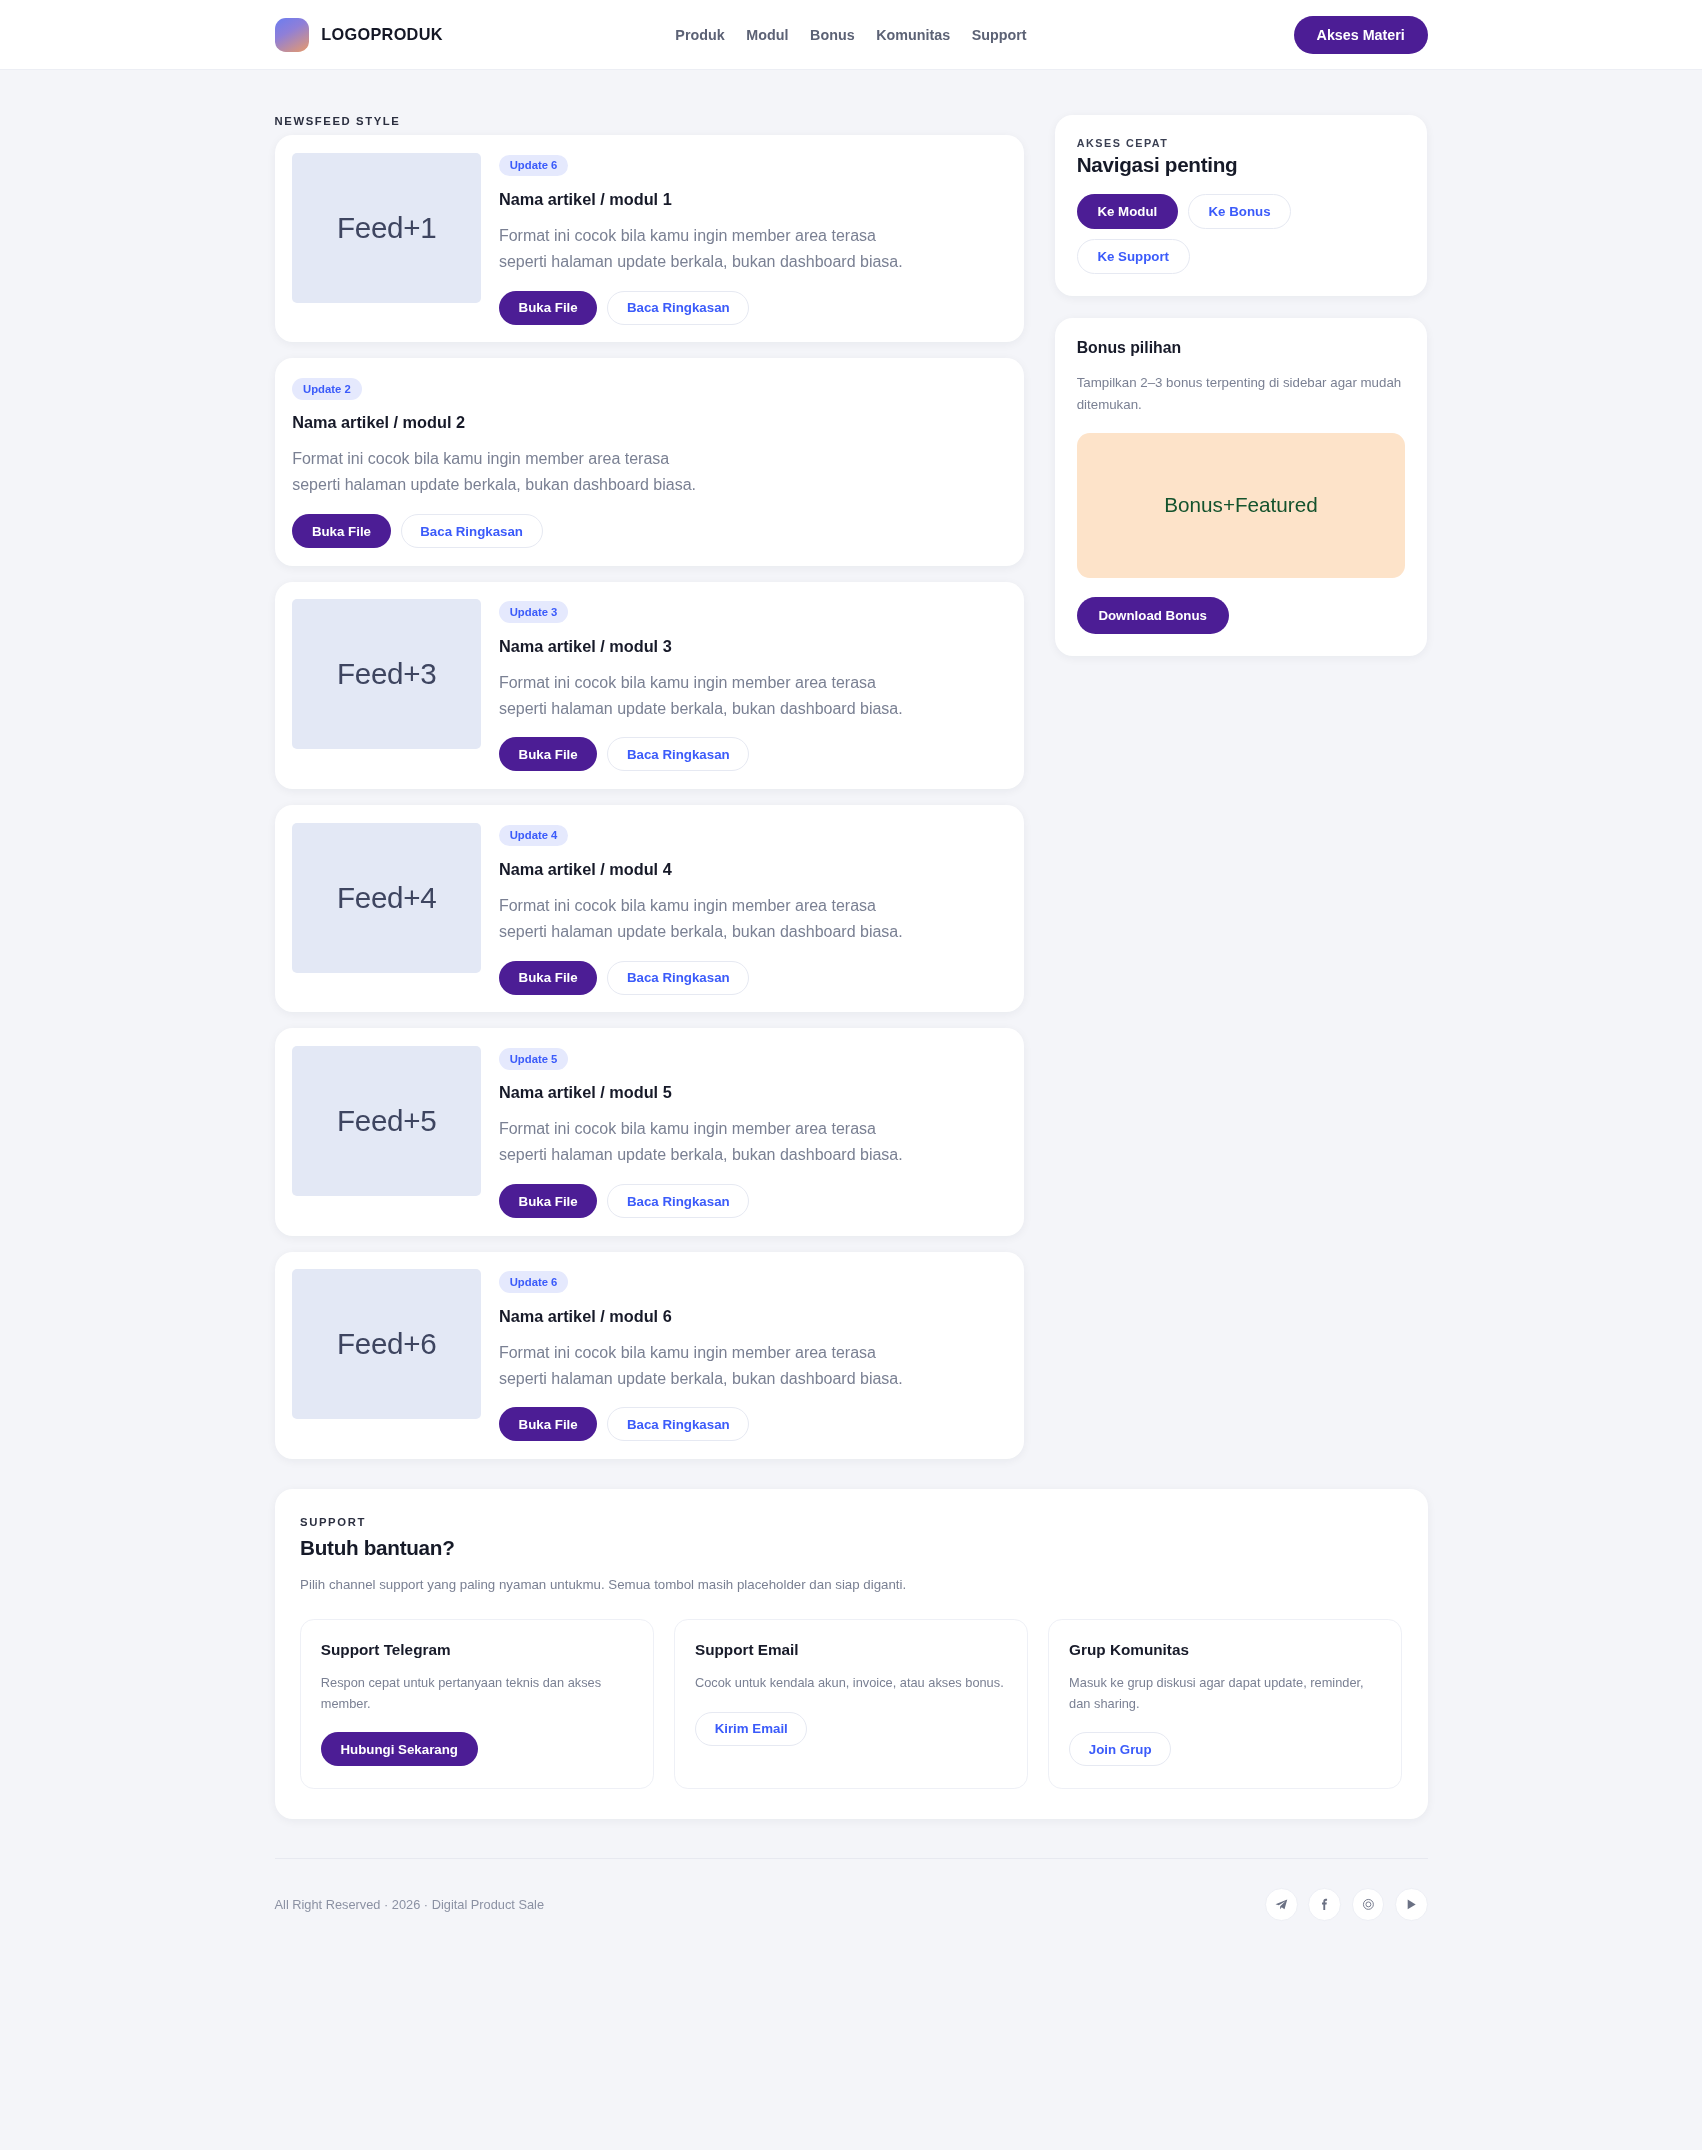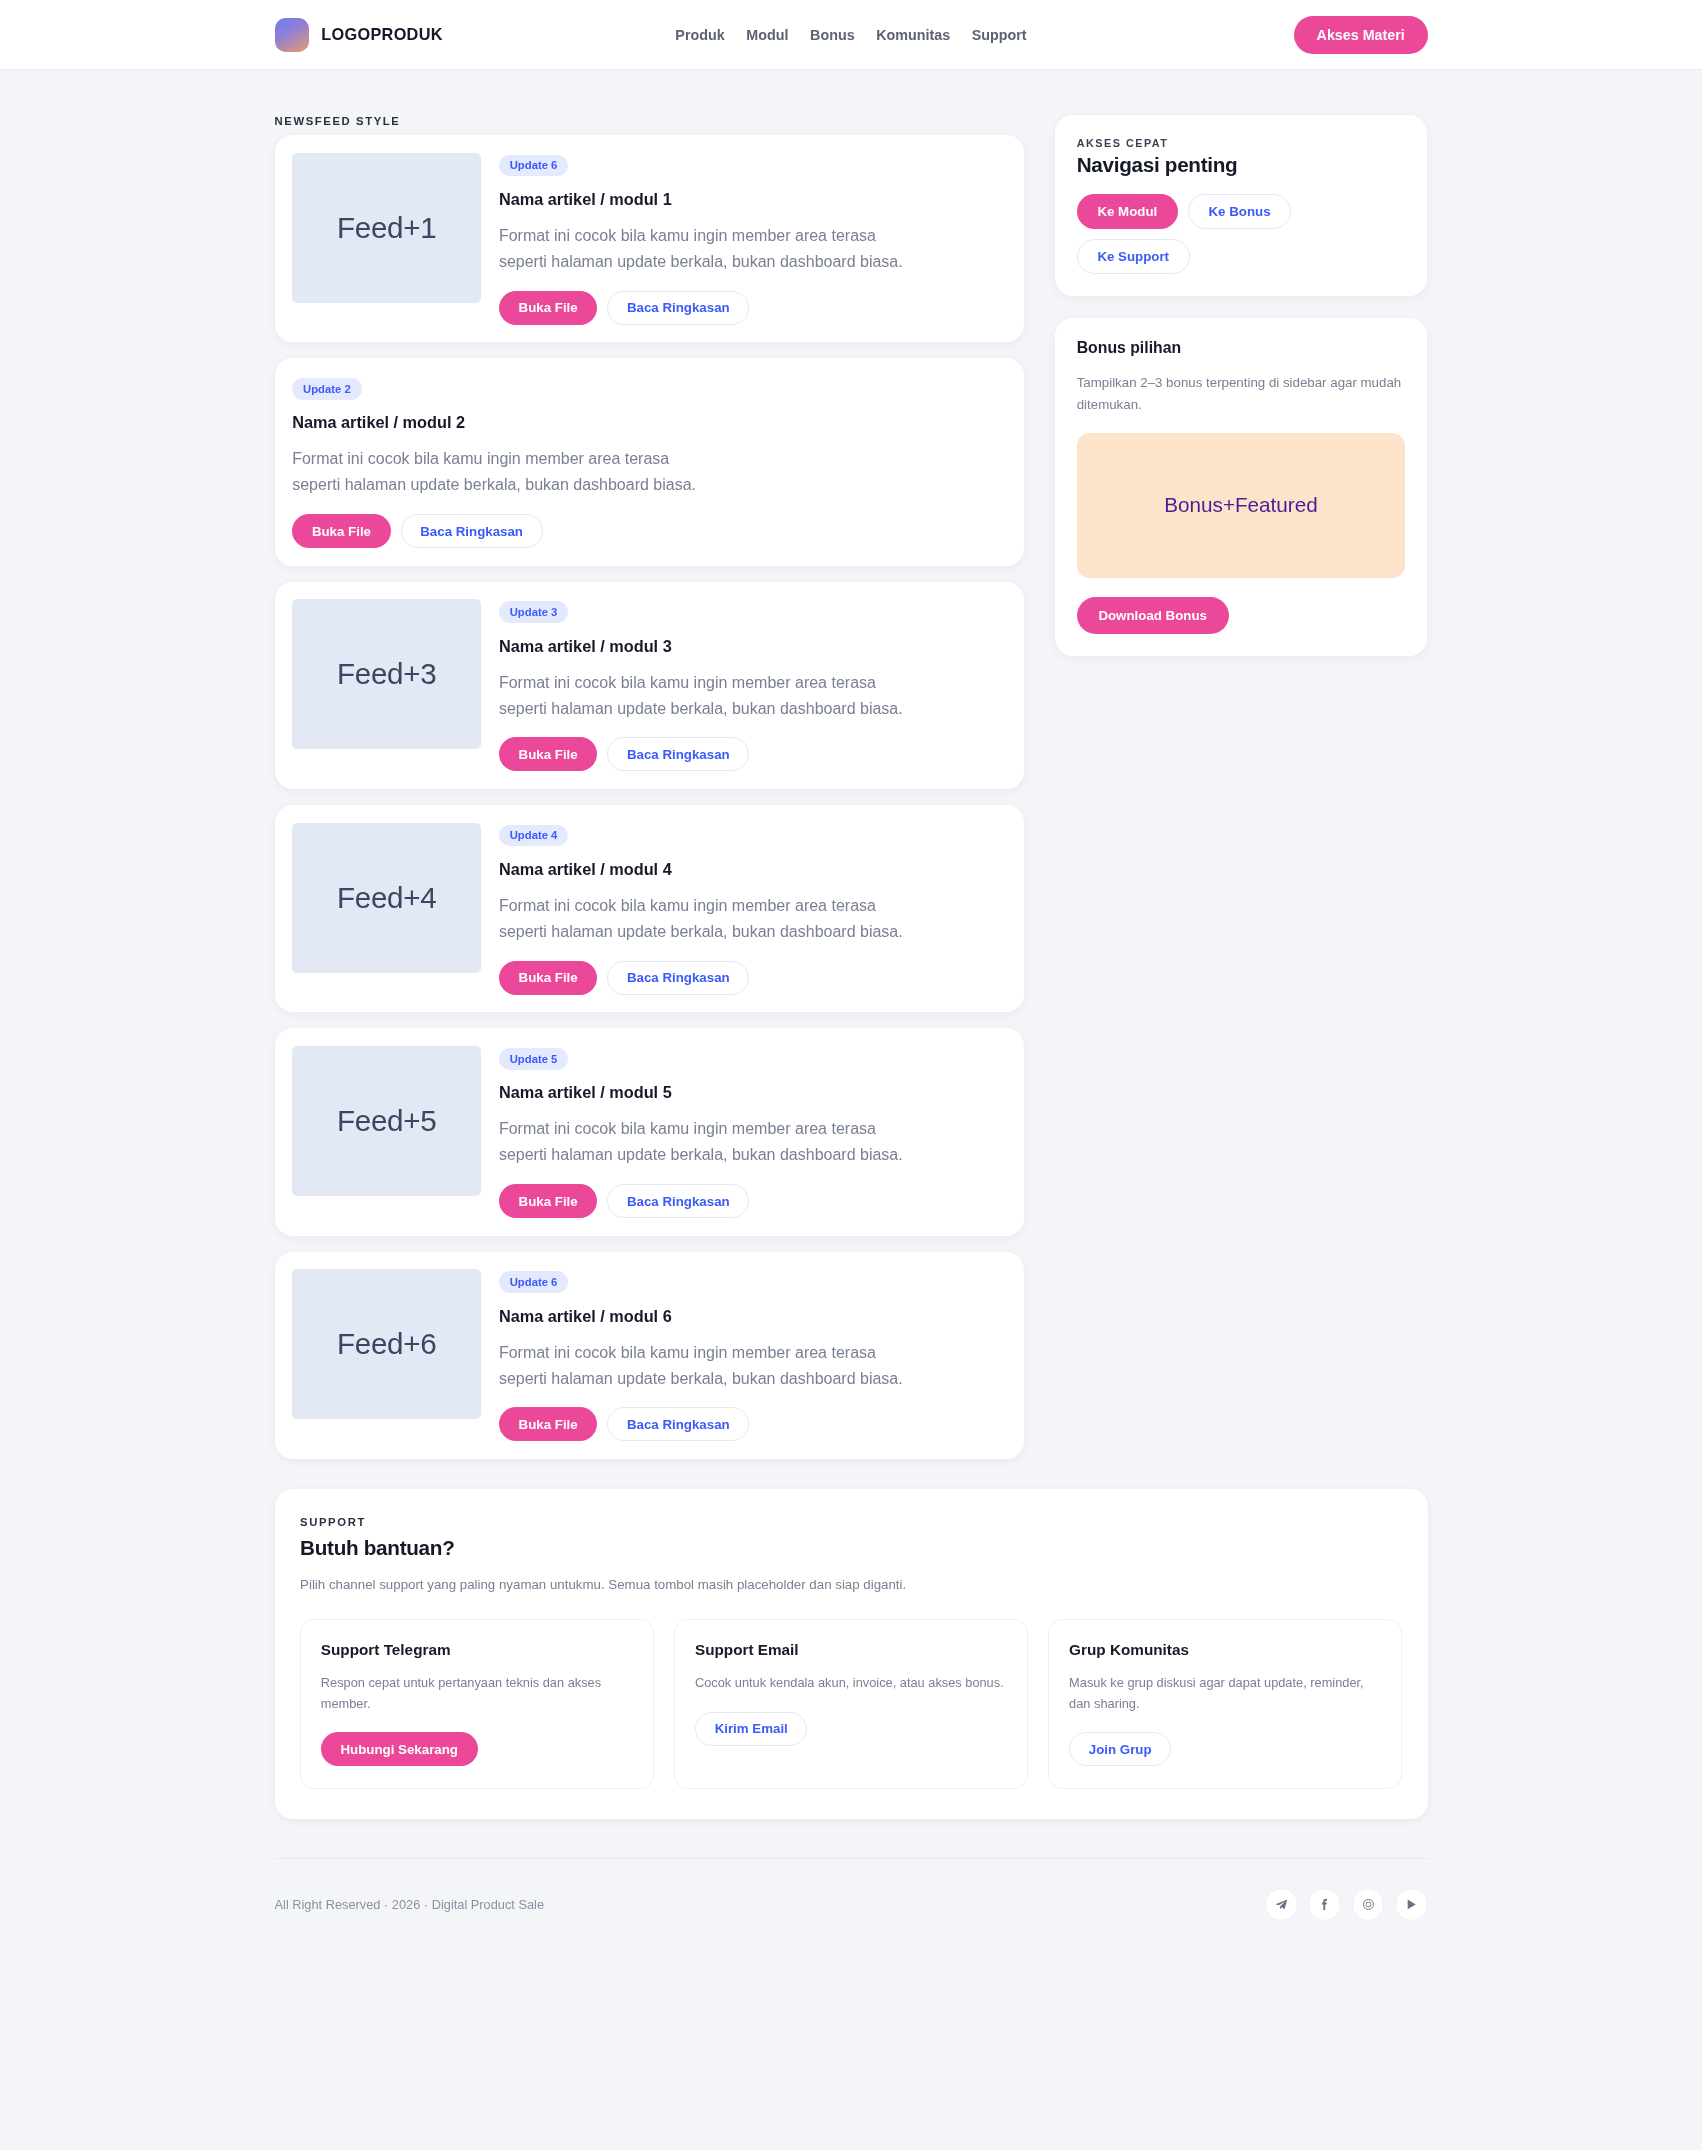--- a/index.html
+++ b/index.html
@@ -71,21 +71,21 @@
     justify-content: center;
     border-radius: 984px;
     font-weight: 700;
     text-decoration: none;
     cursor: pointer;
     border: 1px solid transparent;
     white-space: nowrap;
     font-family: inherit;
   }
   .btn-primary {
-    background: #ec4899;
+    background: #4c1d95;
     color: #ffffff;
   }
   .btn-ghost {
     background: #ffffff;
     color: #3b5bfa;
     border: 1px solid #e6e9f2;
   }
   .btn-header {
     height: 38px;
     padding: 0 21.7px;
@@ -216,21 +216,21 @@
   }
   .bonus-banner {
     height: 145px;
     border-radius: 12.8px;
     background: #fde3c9;
     display: flex;
     align-items: center;
     justify-content: center;
     font-size: 20.7px;
     font-weight: 400;
-    color: #4c1d95;
+    color: #14532d;
     margin-bottom: 19.7px;
   }
   .btn-md { height: 37px; padding: 0 20.7px; font-size: 13.3px; }
 
   
   .support-panel {
     background: #ffffff;
     border-radius: 17.7px;
     box-shadow: 0 2px 9.9px rgba(24,30,60,.055);
     padding: 27.6px 25.6px 29.6px;

